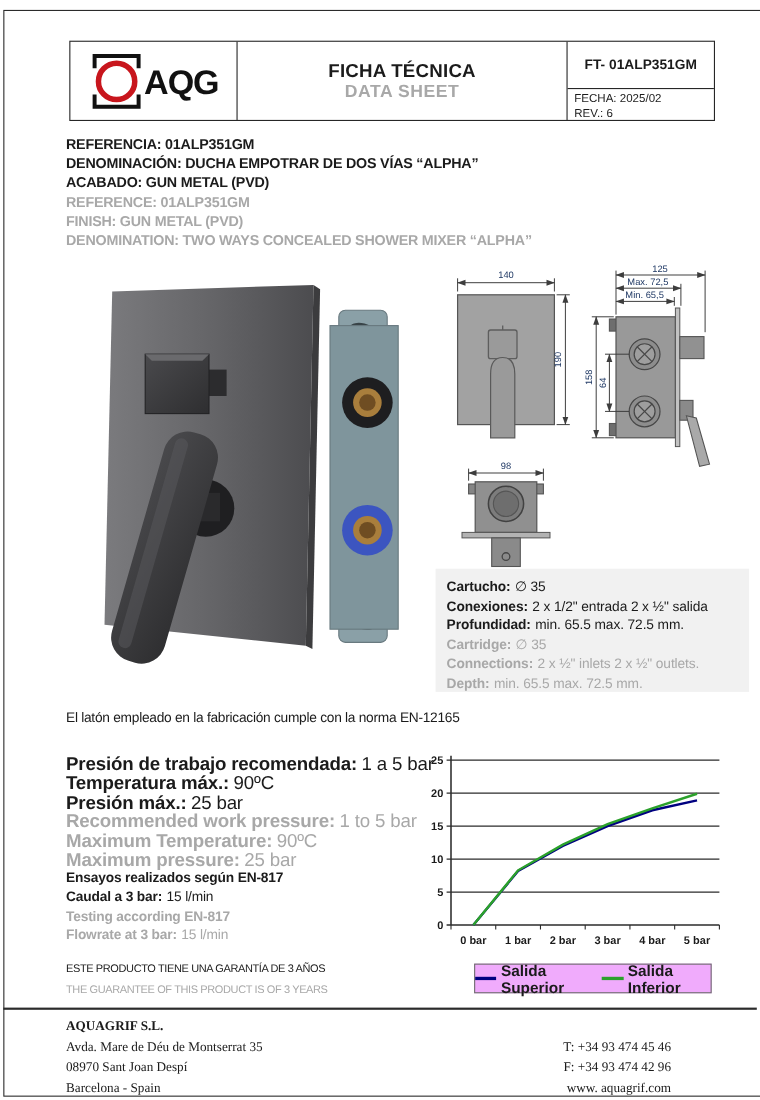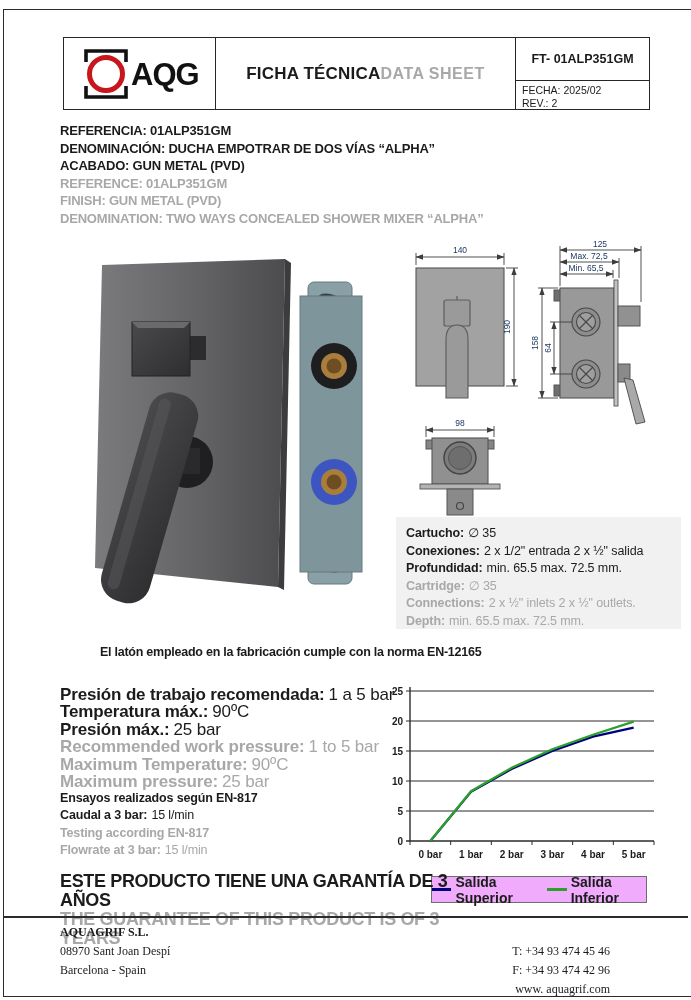--- a/index.html
+++ b/index.html
@@ -20,24 +20,24 @@
   .title-main{font-size:17px;font-weight:bold;letter-spacing:.2px;text-align:center;}
   .title-sub{font-size:16px;font-weight:bold;color:#a8a8a8;text-align:center;letter-spacing:.5px;}
   
   .refblock{left:60px;top:122px;width:580px;font-size:13px;line-height:17.5px;
             font-weight:bold;letter-spacing:-.2px;}
   
   .cartbox{left:396px;top:517px;width:285px;height:112px;background:#f1f1f1;
            padding:8px 0 0 10px;box-sizing:border-box;font-size:12.5px;line-height:17.6px;letter-spacing:-.1px;}
   .ln .b{margin-right:4px;}
   
-  .norm{left:60px;top:644px;width:390px;font-size:12.5px;font-weight:bold;line-height:17.3px;letter-spacing:-.25px;margin-left:40px;}
+  .norm{left:60px;top:644px;width:390px;font-size:12.5px;font-weight:normal;line-height:17.3px;letter-spacing:-.25px;}
   .specs{left:60px;top:686px;width:345px;font-size:17px;line-height:17.4px;letter-spacing:-.15px;}
   .testing{left:60px;top:790px;width:345px;font-size:12.5px;line-height:17.4px;letter-spacing:-.15px;}
-  .guarantee{left:60px;top:872px;width:430px;font-size:18px;font-weight:bold;line-height:19px;letter-spacing:-.35px;}
+  .guarantee{left:60px;top:872px;width:430px;font-size:10px;font-weight:normal;line-height:19px;letter-spacing:-.35px;}
   
   .ctick{font-size:10px;font-weight:bold;fill:#1b1b1b;}
   .legend{left:431px;top:876px;width:214px;height:25px;border:1.5px solid #6e6e6e;background:#f0abfc;
           display:flex;align-items:center;justify-content:center;gap:9px;font-size:14px;font-weight:bold;}
   .legend .sw{display:inline-block;width:24px;height:3px;margin-right:4px;vertical-align:middle;}
   .legend .item{display:flex;align-items:center;}
   
   .dim{fill:#1f3864;font-size:8.5px;font-family:"Liberation Sans",sans-serif;}
   .dln{stroke:#3d3d3d;stroke-width:.9;}
   
@@ -53,29 +53,29 @@
   <div class="abs frame"></div>
 
   <div class="abs hdr">
     <div class="hdr-cell">
       <svg width="122" height="58" viewBox="0 0 122 58">
         <path d="M7,17 V6 H47 V17 M7,41 V52 H47 V41" fill="none" stroke="#111" stroke-width="3.6"></path>
         <circle cx="27" cy="29" r="16.5" fill="none" stroke="#c8161d" stroke-width="5"></circle>
         <text x="52" y="40" font-size="31" font-weight="bold" letter-spacing="-1" fill="#111">AQG</text>
       </svg>
     </div>
-    <div class="hdr-cell" style="flex-direction:row;">
+    <div class="hdr-cell" style="flex-direction:column;">
       <div class="title-main">FICHA TÉCNICA</div>
       <div class="title-sub">DATA SHEET</div>
     </div>
     <div class="hdr-right" style="border-right:none;">
       <div class="hdr-code">FT- 01ALP351GM</div>
       <div class="hdr-meta">
         <div>FECHA: 2025/02</div>
-        <div>REV.: 2</div>
+        <div>REV.: 6</div>
       </div>
     </div>
   </div>
 
   <div class="abs refblock">
     <div>REFERENCIA: 01ALP351GM</div>
     <div>DENOMINACIÓN: DUCHA EMPOTRAR DE DOS VÍAS “ALPHA”</div>
     <div>ACABADO: GUN METAL (PVD)</div>
     <div class="gray">REFERENCE: 01ALP351GM</div>
     <div class="gray">FINISH: GUN METAL (PVD)</div>
@@ -277,20 +277,21 @@
   </div>
 
   <div class="abs guarantee">
     <div>ESTE PRODUCTO TIENE UNA GARANTÍA DE 3 AÑOS</div>
     <div class="gray">THE GUARANTEE OF THIS PRODUCT IS OF 3 YEARS</div>
   </div>
 
   <div class="abs footrule"></div>
   <div class="abs footer">
     <div class="b">AQUAGRIF S.L.</div>
+    <div>Avda. Mare de Déu de Montserrat 35</div>
     <div>08970 Sant Joan Despí</div>
     <div>Barcelona - Spain</div>
   </div>
   <div class="abs footer-contact">
     <div>T: +34 93 474 45 46</div>
     <div>F: +34 93 474 42 96</div>
     <div>www. aquagrif.com</div>
   </div>
 </div>
 

